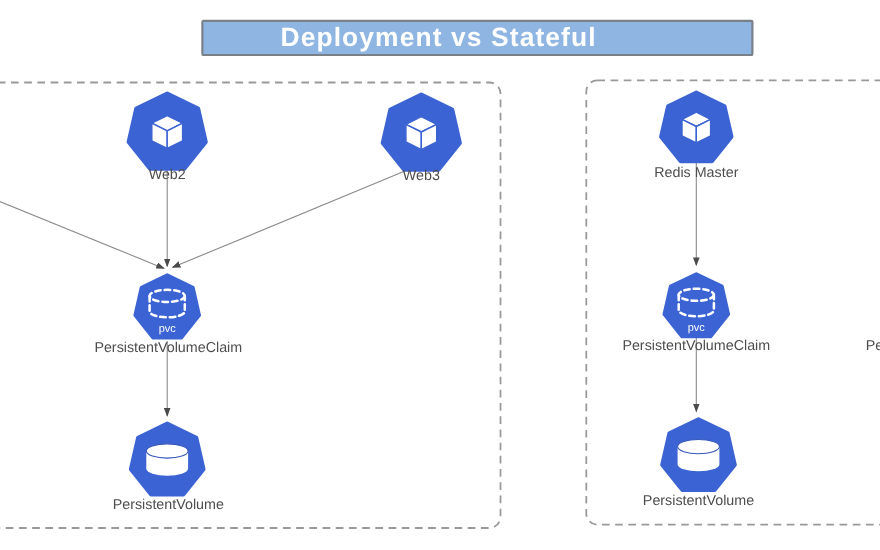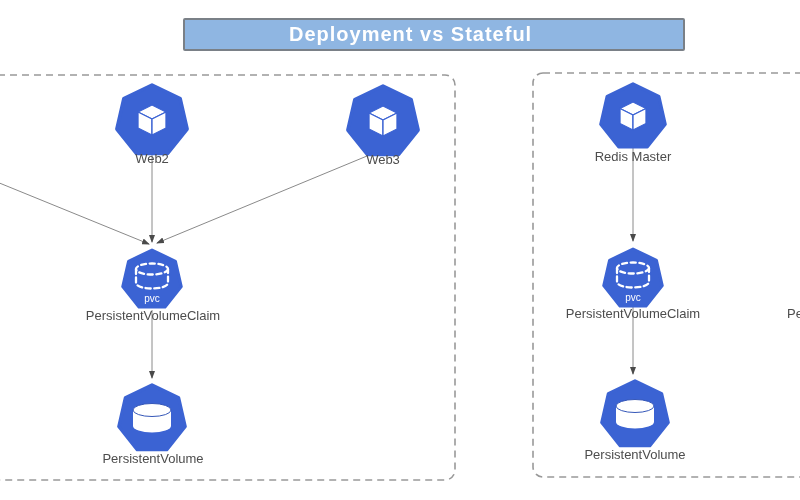--- a/index.html
+++ b/index.html
@@ -7,22 +7,22 @@
     width: 800px; height: 500px; overflow: hidden; position: relative;
     background: #ffffff;
     font-family: "Liberation Sans", sans-serif;
   }
   .title-bar {
     position: absolute; left: 183px; top: 18px; width: 502px; height: 33px;
     background: #8FB6E2; border: 2px solid #7A8087; border-radius: 2px;
     box-sizing: border-box; display: flex; align-items: center;
   }
   .title-text {
-    padding-left: 104px; color: #ffffff; font-weight: bold;
-    font-size: 20px; letter-spacing: 1px; white-space: nowrap;
+    padding-left: 70px; color: #ffffff; font-weight: bold;
+    font-size: 24px; letter-spacing: 1px; white-space: nowrap;
   }
   svg.canvas { position: absolute; left: 0; top: 0; }
   .panel { fill: none; stroke: #999999; stroke-width: 1.6; stroke-dasharray: 7 5; }
   .edge  { stroke: #8A8A8A; stroke-width: 1; fill: none; marker-end: url(#arrow); }
   .hept  { fill: #3B63D3; stroke: #3B63D3; stroke-width: 0.1; stroke-linejoin: round; }
   .cube-face { fill: #ffffff; stroke: #3B63D3; stroke-width: 1.3; stroke-linejoin: round; }
   .pvc-cyl   { fill: none; stroke: #ffffff; stroke-width: 2.3; stroke-dasharray: 5 3.5; stroke-linecap: round; }
   .pv-body   { fill: #ffffff; }
   .pv-top    { fill: #ffffff; stroke: #3557B8; stroke-width: 1; }
   .lbl   { font-size: 13px; fill: #4D4D4D; text-anchor: middle; font-family: "Liberation Sans", sans-serif; }

